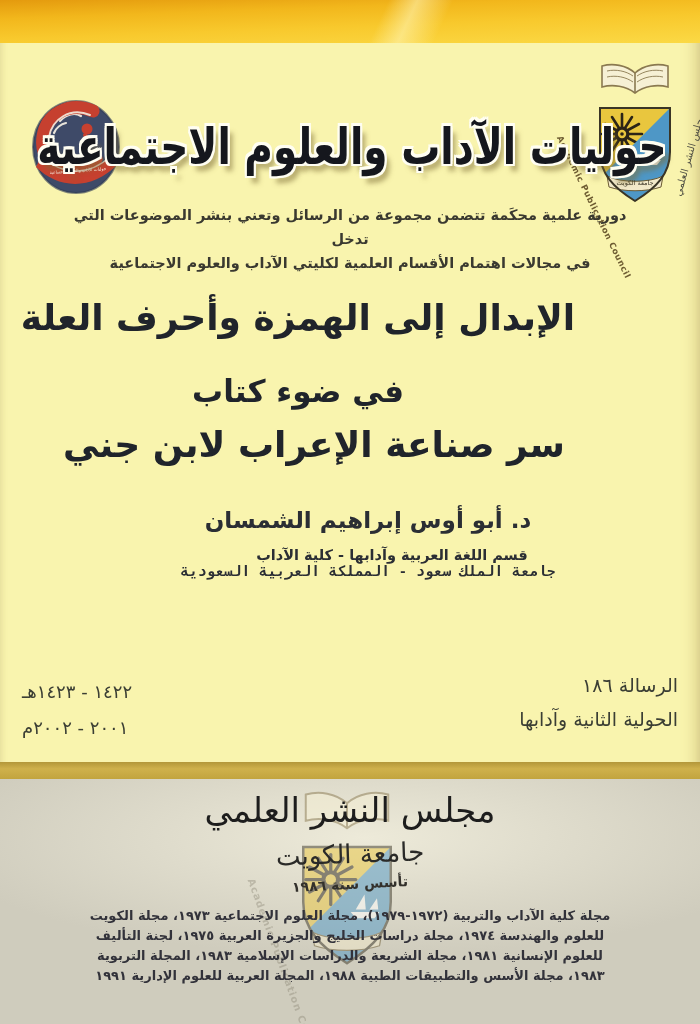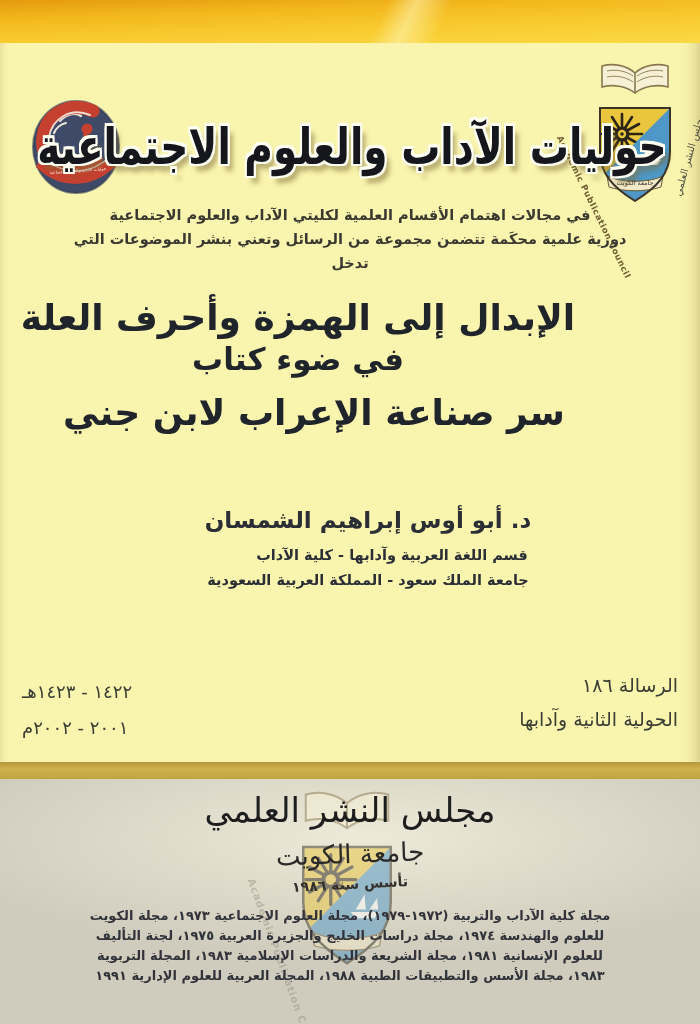--- a/index.html
+++ b/index.html
@@ -43,27 +43,27 @@
       0 -2px 0 #fffef2, 0 2px 0 #fffef2, -2px 0 0 #fffef2, 2px 0 0 #fffef2,
       5px 6px 5px rgba(125,110,55,.55);
   }
   .subtitle{
     position:absolute;left:55px;top:204px;width:590px;direction:rtl;text-align:center;
     font-size:14.5px;font-weight:bold;color:#3a3930;line-height:1.65;
   }
   
   .thesis{position:absolute;left:0;top:297px;width:596px;direction:rtl;text-align:center;color:#20242b;}
   .thesis .t1{font-size:36px;font-weight:bold;}
-  .thesis .t2{font-size:31px;font-weight:bold;margin-top:3px;}
+  .thesis .t2{font-size:31px;font-weight:bold;margin-top:35px;}
   .thesis .t3{font-size:36px;font-weight:bold;margin-top:15px;padding-left:32px;}
   
   .author{position:absolute;left:0;top:507px;width:700px;direction:rtl;text-align:center;color:#2b2e34;padding-left:36px;}
   .author .name{font-size:23px;font-weight:bold;letter-spacing:1px;}
   .author .dept{font-size:14.5px;font-weight:bold;margin-top:14px;margin-left:48px;}
-  .author .univ{font-size:14.5px;font-weight:bold;margin-top:9px;}
+  .author .univ{font-size:14.5px;font-weight:bold;font-family:Liberation Mono, monospace;}
   
   .issue-row{
     position:absolute;left:22px;top:668px;width:656px;direction:rtl;
     display:flex;justify-content:space-between;align-items:flex-start;color:#3b3e34;
   }
   .issue-right{text-align:right;font-size:19px;line-height:34px;}
   .issue-left{text-align:left;font-size:18px;line-height:36px;direction:rtl;padding-top:6px;}
   
   .gold-band{
     position:absolute;left:0;top:762px;width:700px;height:17px;
@@ -164,22 +164,22 @@
     </svg>
     <div class="curve-en">Academic Publication Council</div>
     <div class="curve-ar">مجلس النشر العلمي</div>
   </div>
 
   <div class="masthead">
     <div class="cal">حوليات الآداب والعلوم الاجتماعية</div>
   </div>
 
   <div class="subtitle">
+    <div>دورية علمية محكَمة تتضمن مجموعة من الرسائل وتعني بنشر الموضوعات التي تدخل</div>
     <div>في مجالات اهتمام الأقسام العلمية لكليتي الآداب والعلوم الاجتماعية</div>
-    <div>دورية علمية محكَمة تتضمن مجموعة من الرسائل وتعني بنشر الموضوعات التي تدخل</div>
   </div>
 
   <div class="thesis">
     <div class="t1">الإبدال إلى الهمزة وأحرف العلة</div>
     <div class="t2">في ضوء كتاب</div>
     <div class="t3">سر صناعة الإعراب لابن جني</div>
   </div>
 
   <div class="author">
     <div class="name">د. أبو أوس إبراهيم الشمسان</div>

